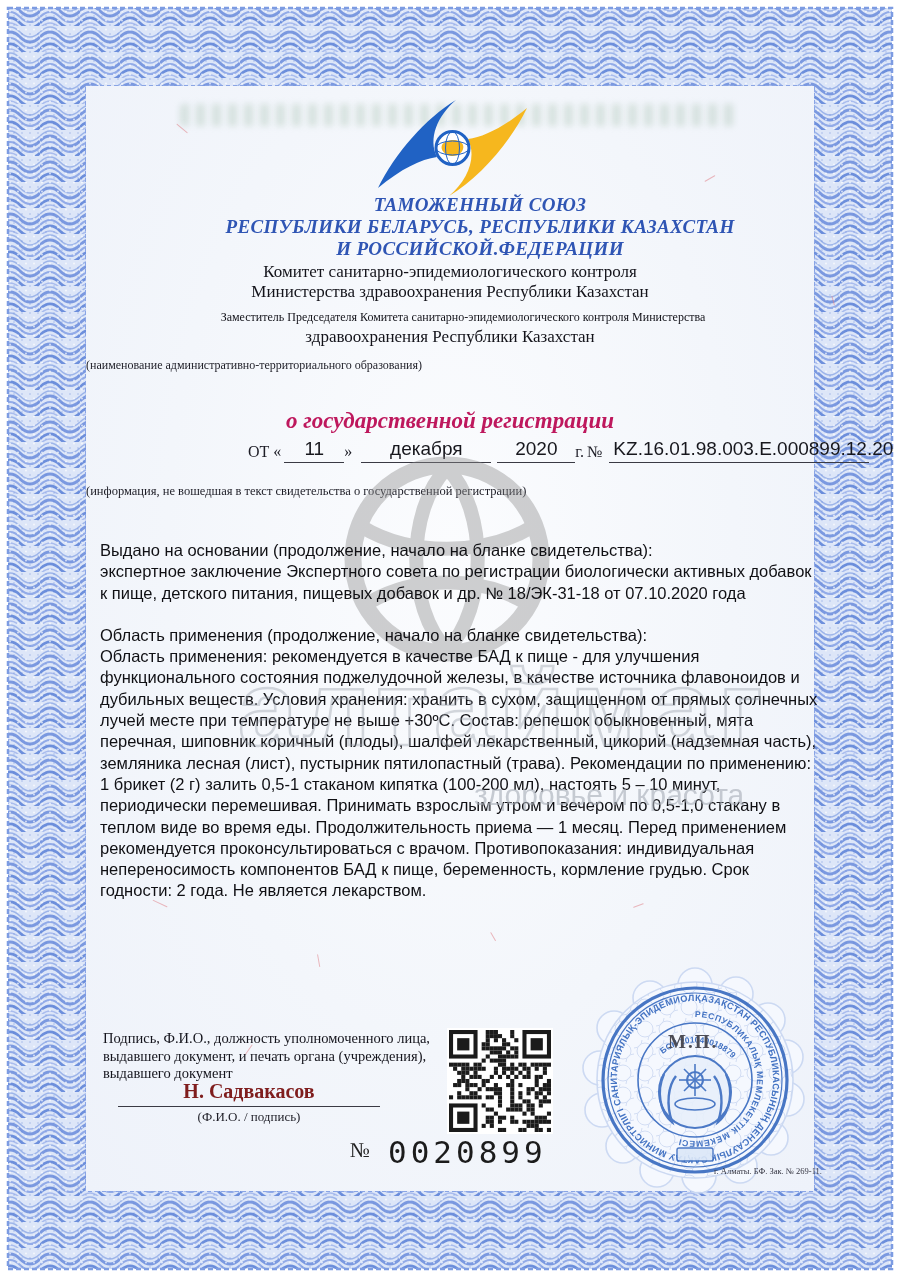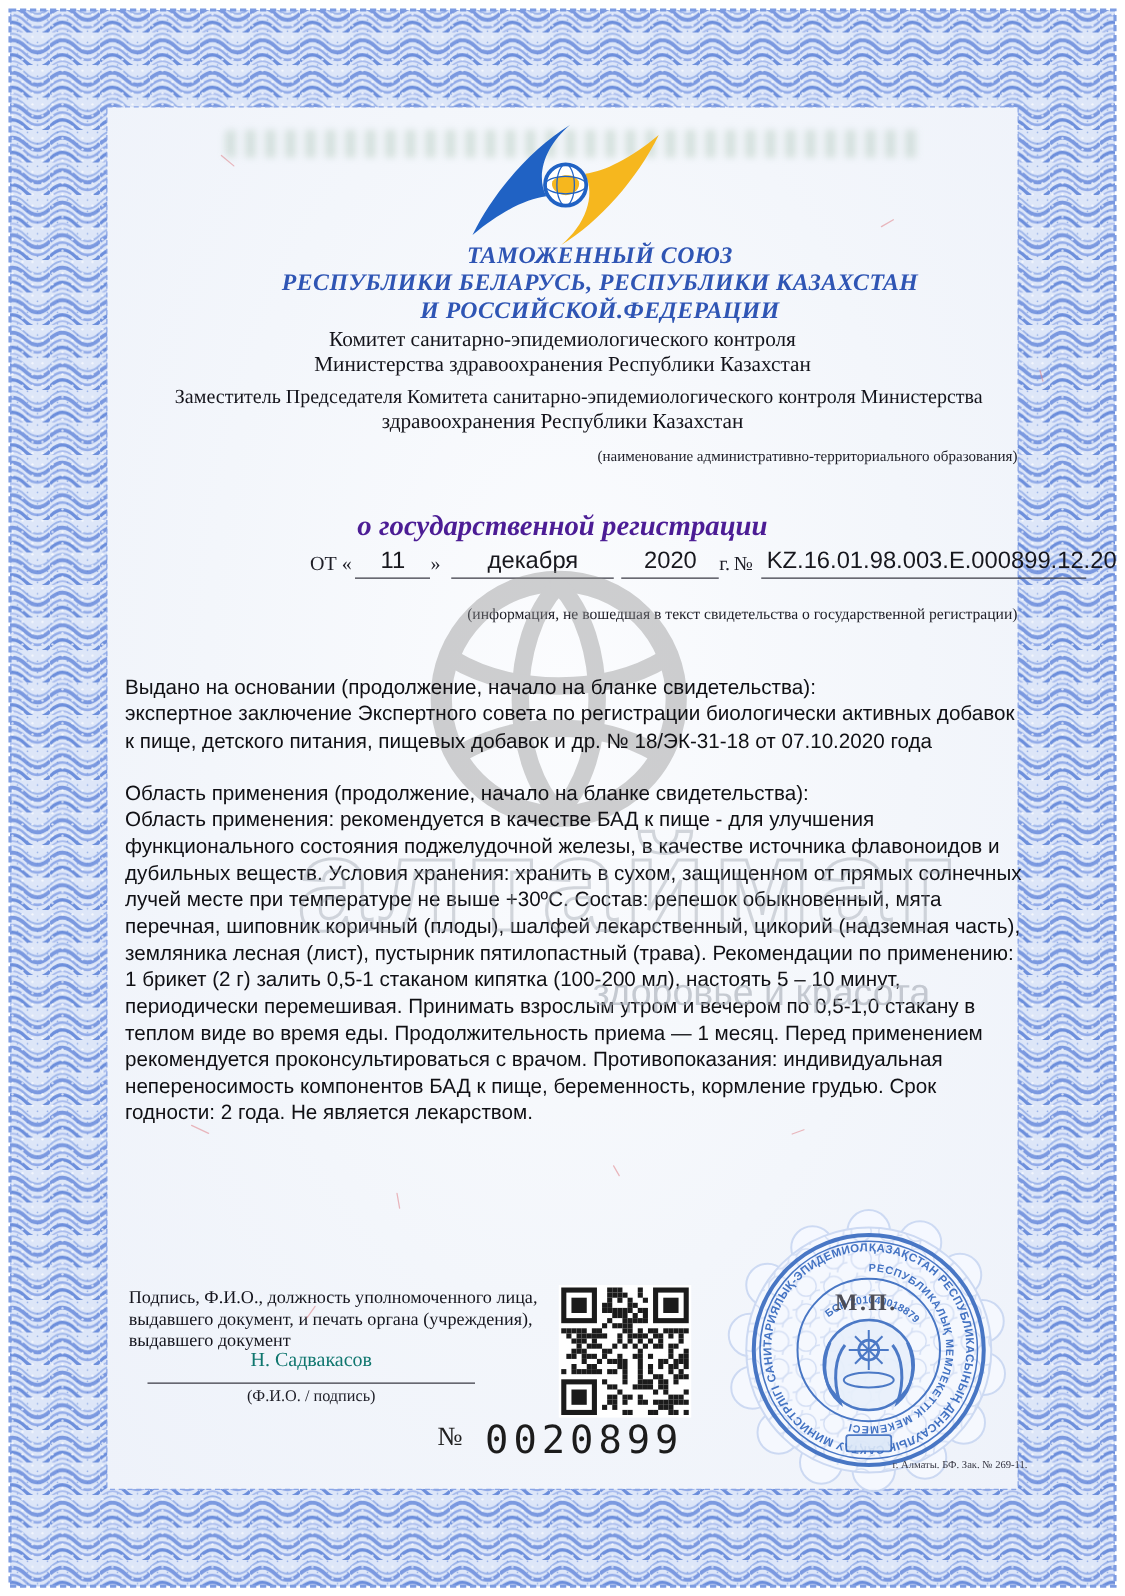--- a/index.html
+++ b/index.html
@@ -9,26 +9,26 @@
     background:radial-gradient(ellipse at 50% 42%, #fbfcfe 0%, #f3f6fb 55%, #eef2fa 100%);}
   .frame-svg{position:absolute;left:0;top:0;}
   .content{position:absolute;left:86px;top:86px;width:728px;height:1105px;}
 
   
   .logo{position:absolute;left:284px;top:12px;width:165px;height:100px;}
   .org-block{position:absolute;left:0;top:108px;width:788px;text-align:center;
     color:#2f55b4;font-weight:bold;font-style:italic;font-size:19px;line-height:22px;letter-spacing:.4px;}
   .committee-block{position:absolute;left:0;top:176px;width:728px;text-align:center;color:#13131a;}
   .committee-block .l1{font-size:17px;line-height:20px;}
-  .committee-block .l2{font-size:16px;line-height:19px;margin-top:6px;margin-left:26px;}
-  .caption{color:#1d1d26;text-align:right;}
+  .committee-block .l2{font-size:12px;line-height:19px;margin-top:6px;margin-left:26px;}
+  .caption{color:#1d1d26;text-align:left;}
   .admin-caption{position:absolute;left:0;top:272px;width:728px;font-size:12px;}
   .title-main{position:absolute;left:0;top:288px;width:728px;text-align:center;color:#2f55b4;
     font-weight:bold;font-style:italic;font-size:30px;letter-spacing:.5px;}
-  .title-sub{position:absolute;left:0;top:322px;width:728px;text-align:center;color:#4c1d95;
+  .title-sub{position:absolute;left:0;top:322px;width:728px;text-align:center;color:#be185d;
     font-weight:bold;font-style:italic;font-size:23px;}
 
   
   .date-row{position:absolute;left:162px;top:352px;width:566px;display:flex;align-items:flex-end;
     font-size:16px;color:#1d1d26;}
   .date-row .lab{padding:0 3px 2px 0;white-space:nowrap;}
   .field{border-bottom:1.3px solid #3a3a44;text-align:center;font-family:"Liberation Sans",sans-serif;
     font-size:19px;color:#17171d;padding:0 4px 2px 4px;white-space:nowrap;}
   .f-day{min-width:52px;}
   .f-month{min-width:122px;margin-left:6px;}
@@ -48,21 +48,21 @@
     font-weight:bold;font-size:106px;letter-spacing:6px;color:transparent;
     -webkit-text-stroke:2.5px #99a0aa;opacity:.40;white-space:nowrap;}
   .wm-tag{position:absolute;left:388px;top:692px;z-index:3;font-family:"Liberation Sans",sans-serif;
     font-size:30px;color:#a8aeb8;opacity:.62;white-space:nowrap;}
   .showthrough{position:absolute;left:180px;top:104px;width:560px;height:22px;z-index:0;
     background:repeating-linear-gradient(90deg,rgba(140,175,150,.28) 0 9px,rgba(240,244,240,0) 9px 16px);
     filter:blur(3px);border-radius:4px;}
 
   
   .sig-label{position:absolute;left:17px;top:944px;width:352px;font-size:14.5px;line-height:17.5px;color:#14141c;}
-  .sig-name{position:absolute;left:32px;top:994px;width:262px;text-align:center;font-size:16px;color:#0f766e;}
+  .sig-name{position:absolute;left:32px;top:994px;width:262px;text-align:center;font-size:20px;color:#7f1d1d;font-weight:bold;}
   .sig-line{position:absolute;left:32px;top:1020px;width:262px;border-bottom:1.4px solid #3a3a44;height:0;}
   .sig-caption{position:absolute;left:32px;top:1023px;width:262px;text-align:center;font-size:13px;color:#1d1d26;}
 
   .qr-box{position:absolute;left:361px;top:942px;width:106px;height:106px;background:#fff;z-index:4;}
 
   .serial{position:absolute;left:264px;top:1048px;z-index:4;white-space:nowrap;}
   .serial .nsign{font-size:21px;color:#222;vertical-align:6px;}
   .serial .digits{font-family:"DejaVu Sans Mono",monospace;font-size:31px;letter-spacing:4px;color:#1c1c1c;margin-left:14px;text-align:right;}
 
   .stamp-wrap{position:absolute;left:482px;top:866px;width:254px;height:254px;z-index:4;}

